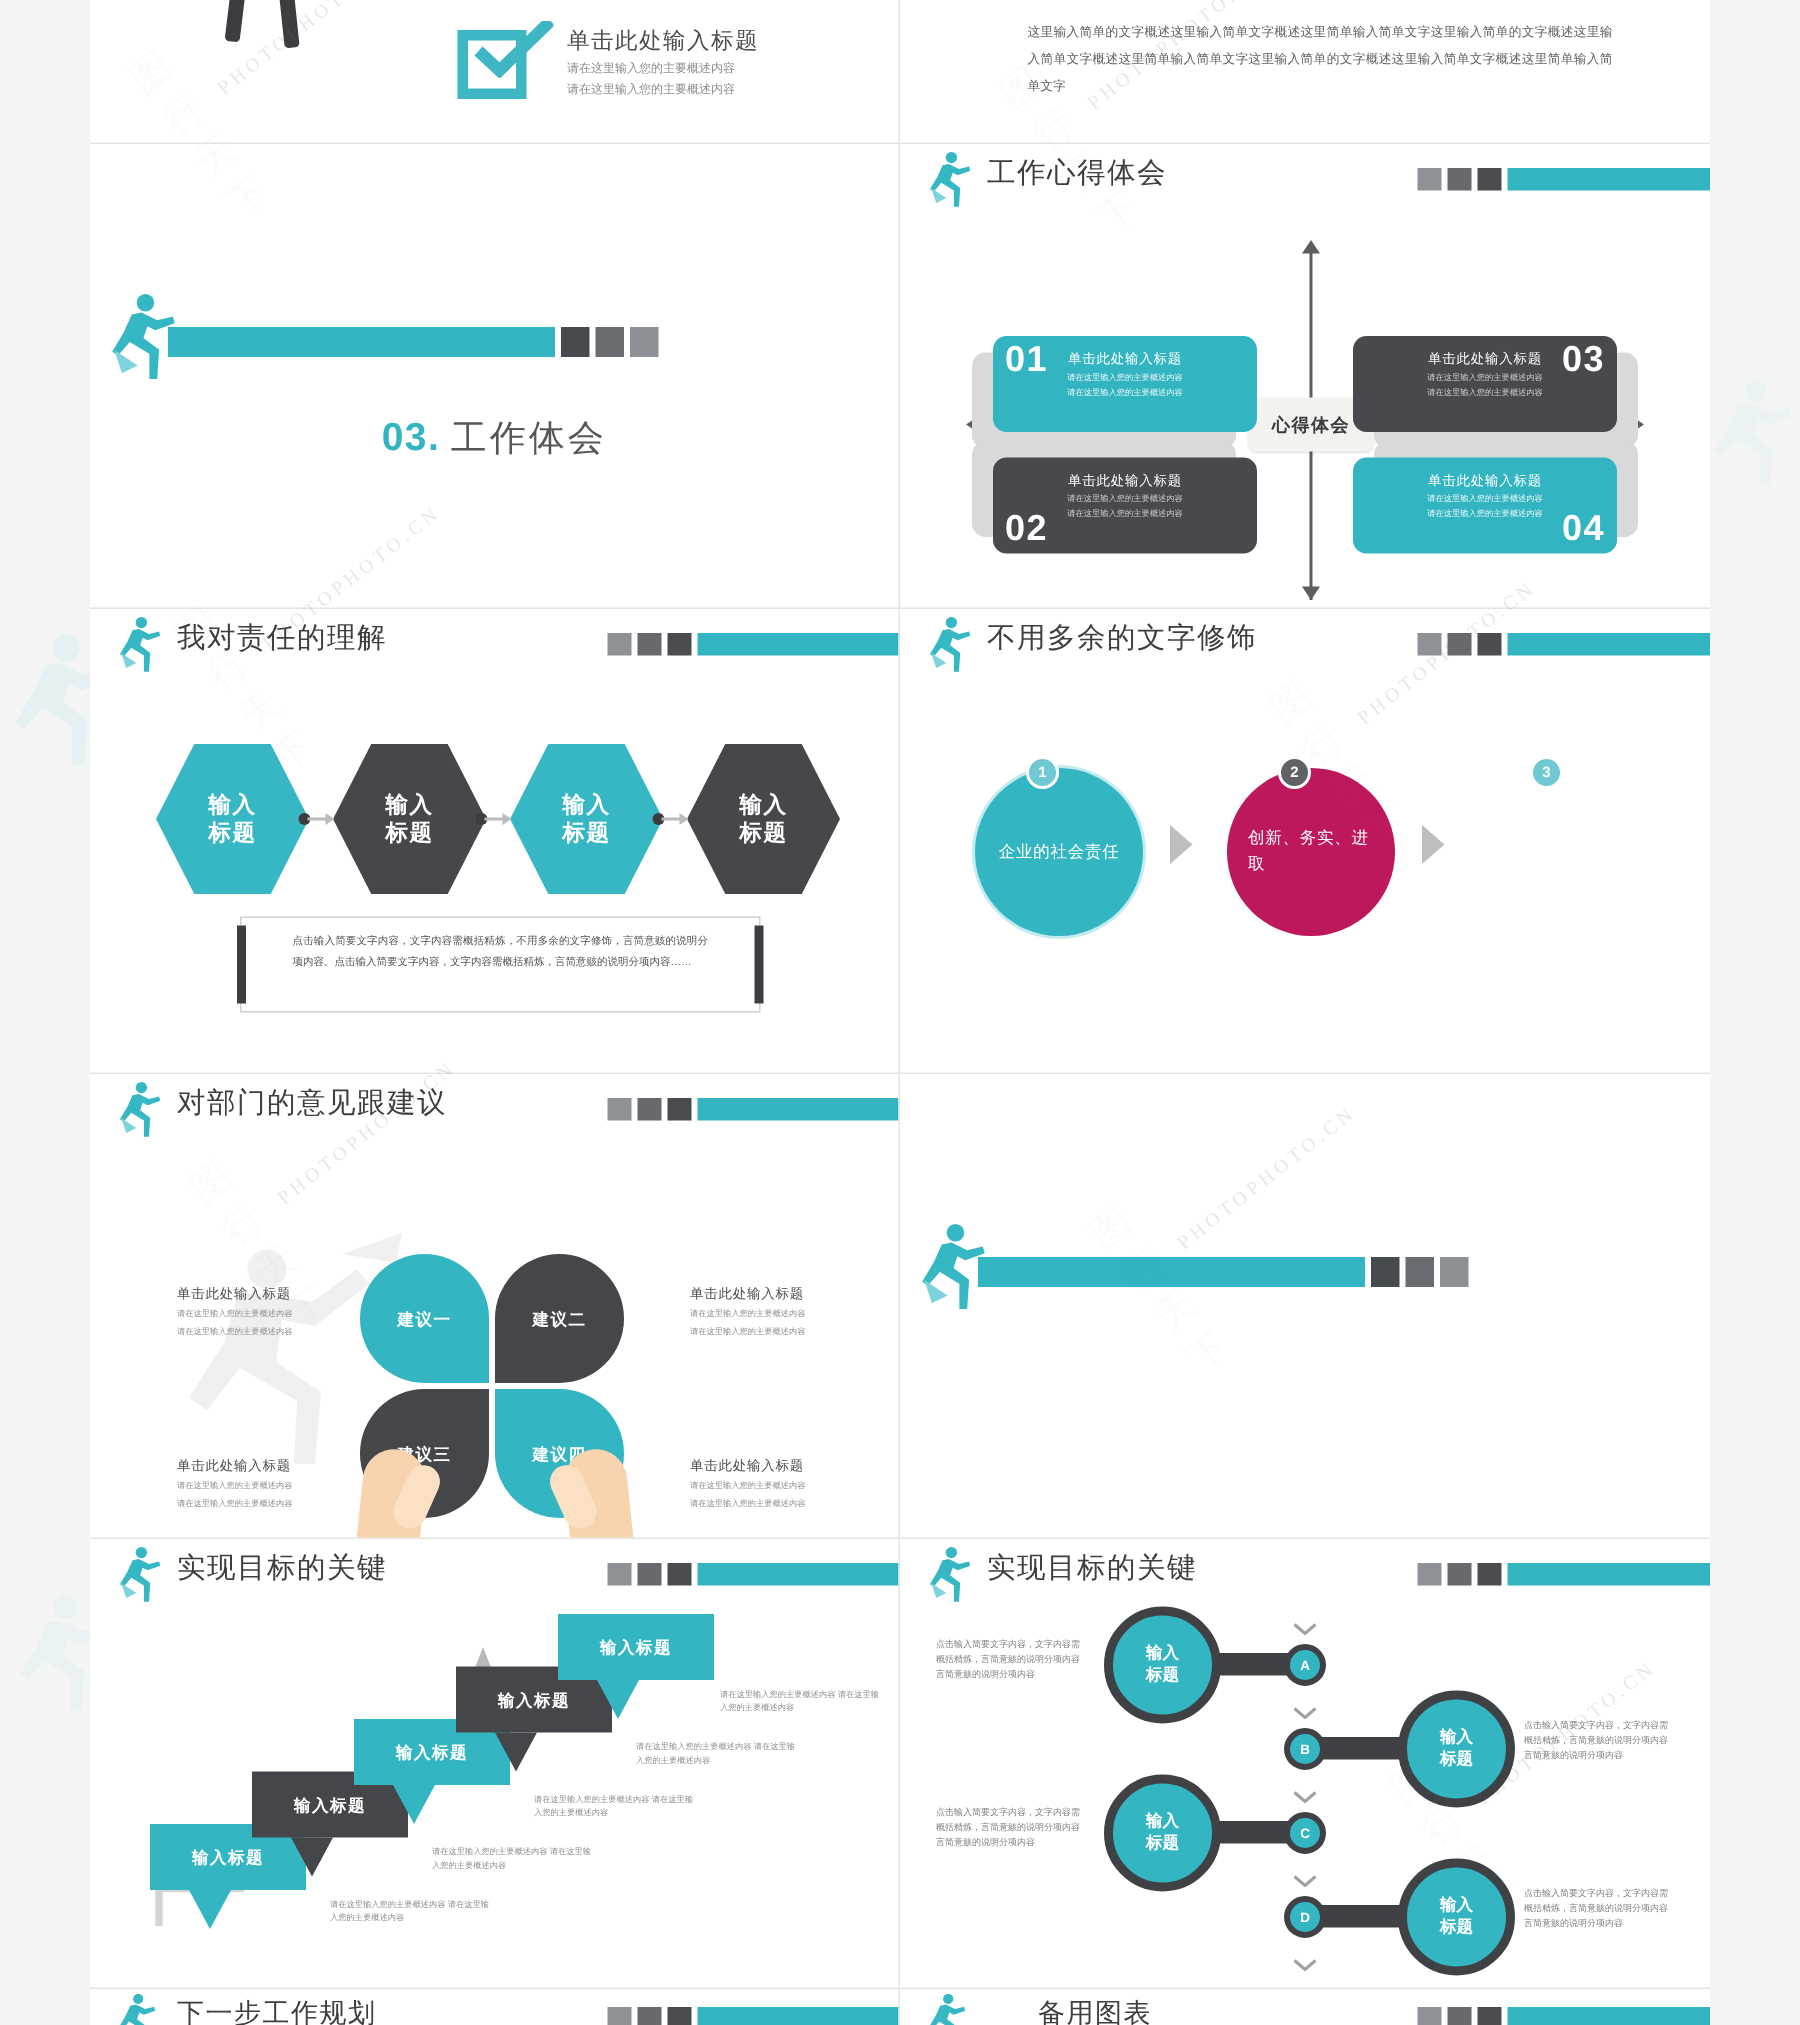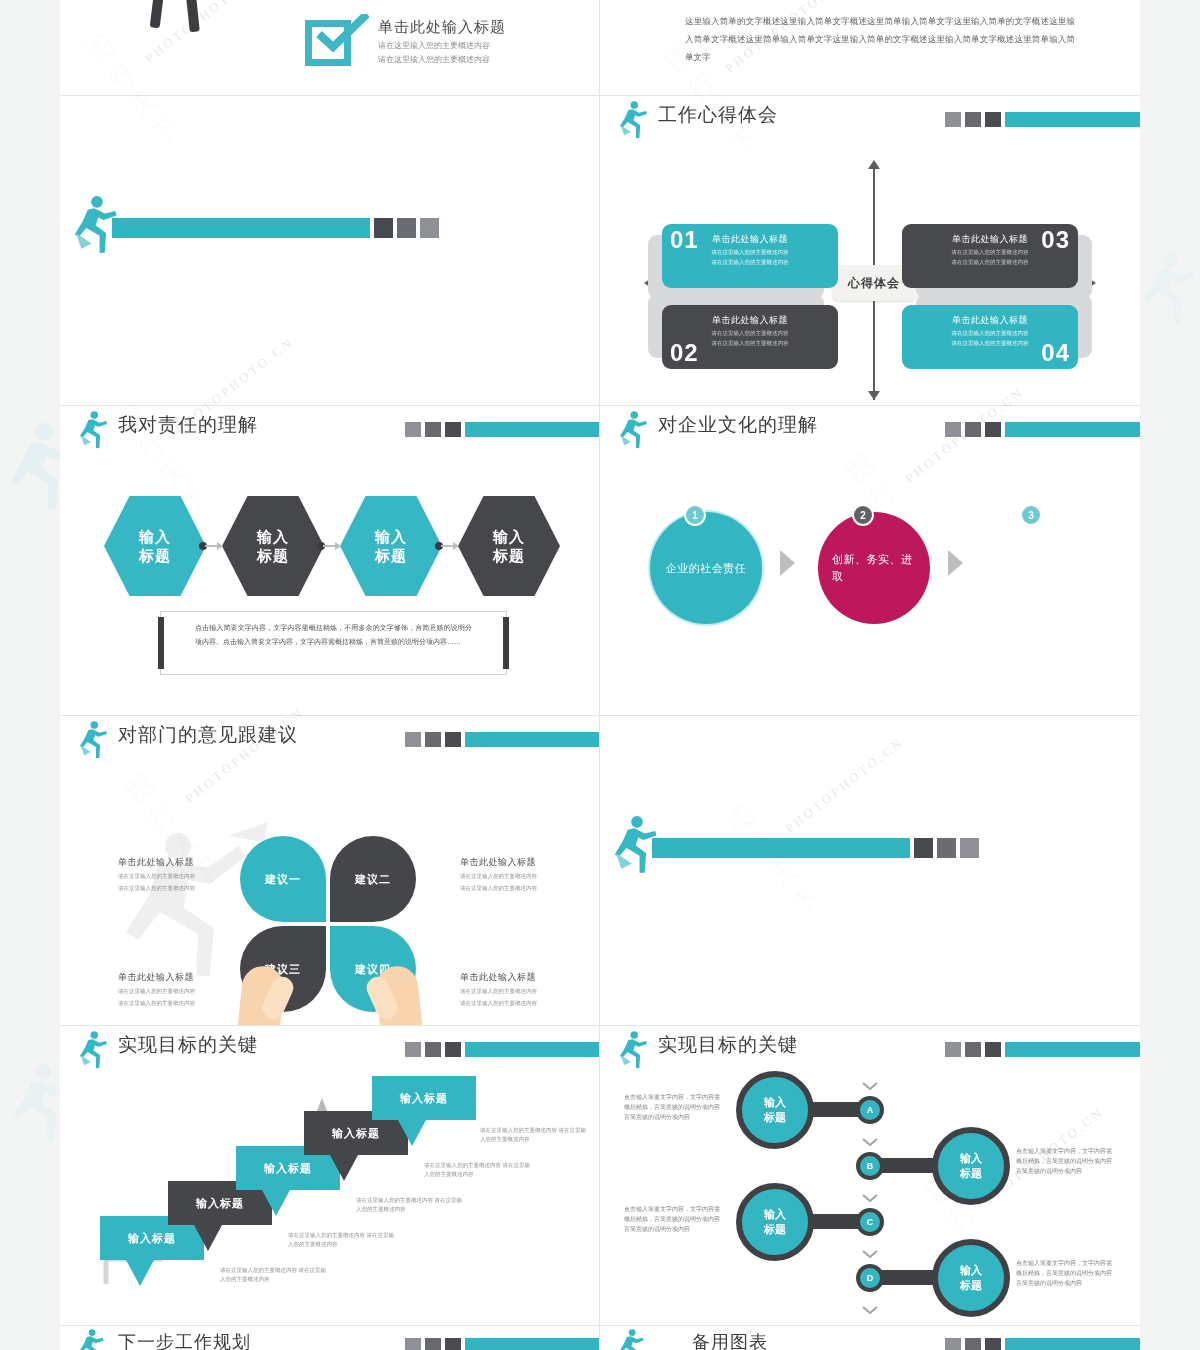--- a/index.html
+++ b/index.html
@@ -247,20 +247,23 @@
             </g>
             <path d="M6 60 L30 76 L14 84 Z" fill="#7fd3dd"></path>
           </svg>
       </div>
       <div class="divbar">
         <span class="bar"></span>
         <span class="s s1"></span>
         <span class="s s2"></span>
         <span class="s s3"></span>
       </div>
+      <div class="divtitle">
+        <span class="num">03</span><span class="dot">.</span><span class="tx">工作体会</span>
+      </div>
     </div>
 
     <div class="slide" style="height:310px">
       <div class="hdr">
         <div class="runner">
           <svg viewBox="0 0 70 95" width="34" height="40">
               <g fill="#35b8c4">
                 <circle cx="38" cy="12" r="9"></circle>
                 <path d="M34 22 L50 30 L66 26 L68 33 L48 40 L40 36 L36 48 L52 60 L50 90 L42 90 L42 64 L22 52 L10 66 L4 62 L16 42 L24 24 Z"></path>
               </g>
@@ -530,21 +533,21 @@
       <div class="hdr">
         <div class="runner">
           <svg viewBox="0 0 70 95" width="34" height="40">
               <g fill="#35b8c4">
                 <circle cx="38" cy="12" r="9"></circle>
                 <path d="M34 22 L50 30 L66 26 L68 33 L48 40 L40 36 L36 48 L52 60 L50 90 L42 90 L42 64 L22 52 L10 66 L4 62 L16 42 L24 24 Z"></path>
               </g>
               <path d="M6 60 L30 76 L14 84 Z" fill="#7fd3dd"></path>
             </svg>
         </div>
-        <div class="htitle">对企业文化的理解</div>
+        <div class="htitle">不用多余的文字修饰</div>
         <div class="hbar">
           <i class="sq sq1"></i>
           <i class="sq sq2"></i>
           <i class="sq sq3"></i>
           <i class="bar"></i>
         </div>
       </div>
       <div class="circrow">
         <div class="circ circT" style="left:12px;top:10px">
             <span>企业的社会责任</span>

